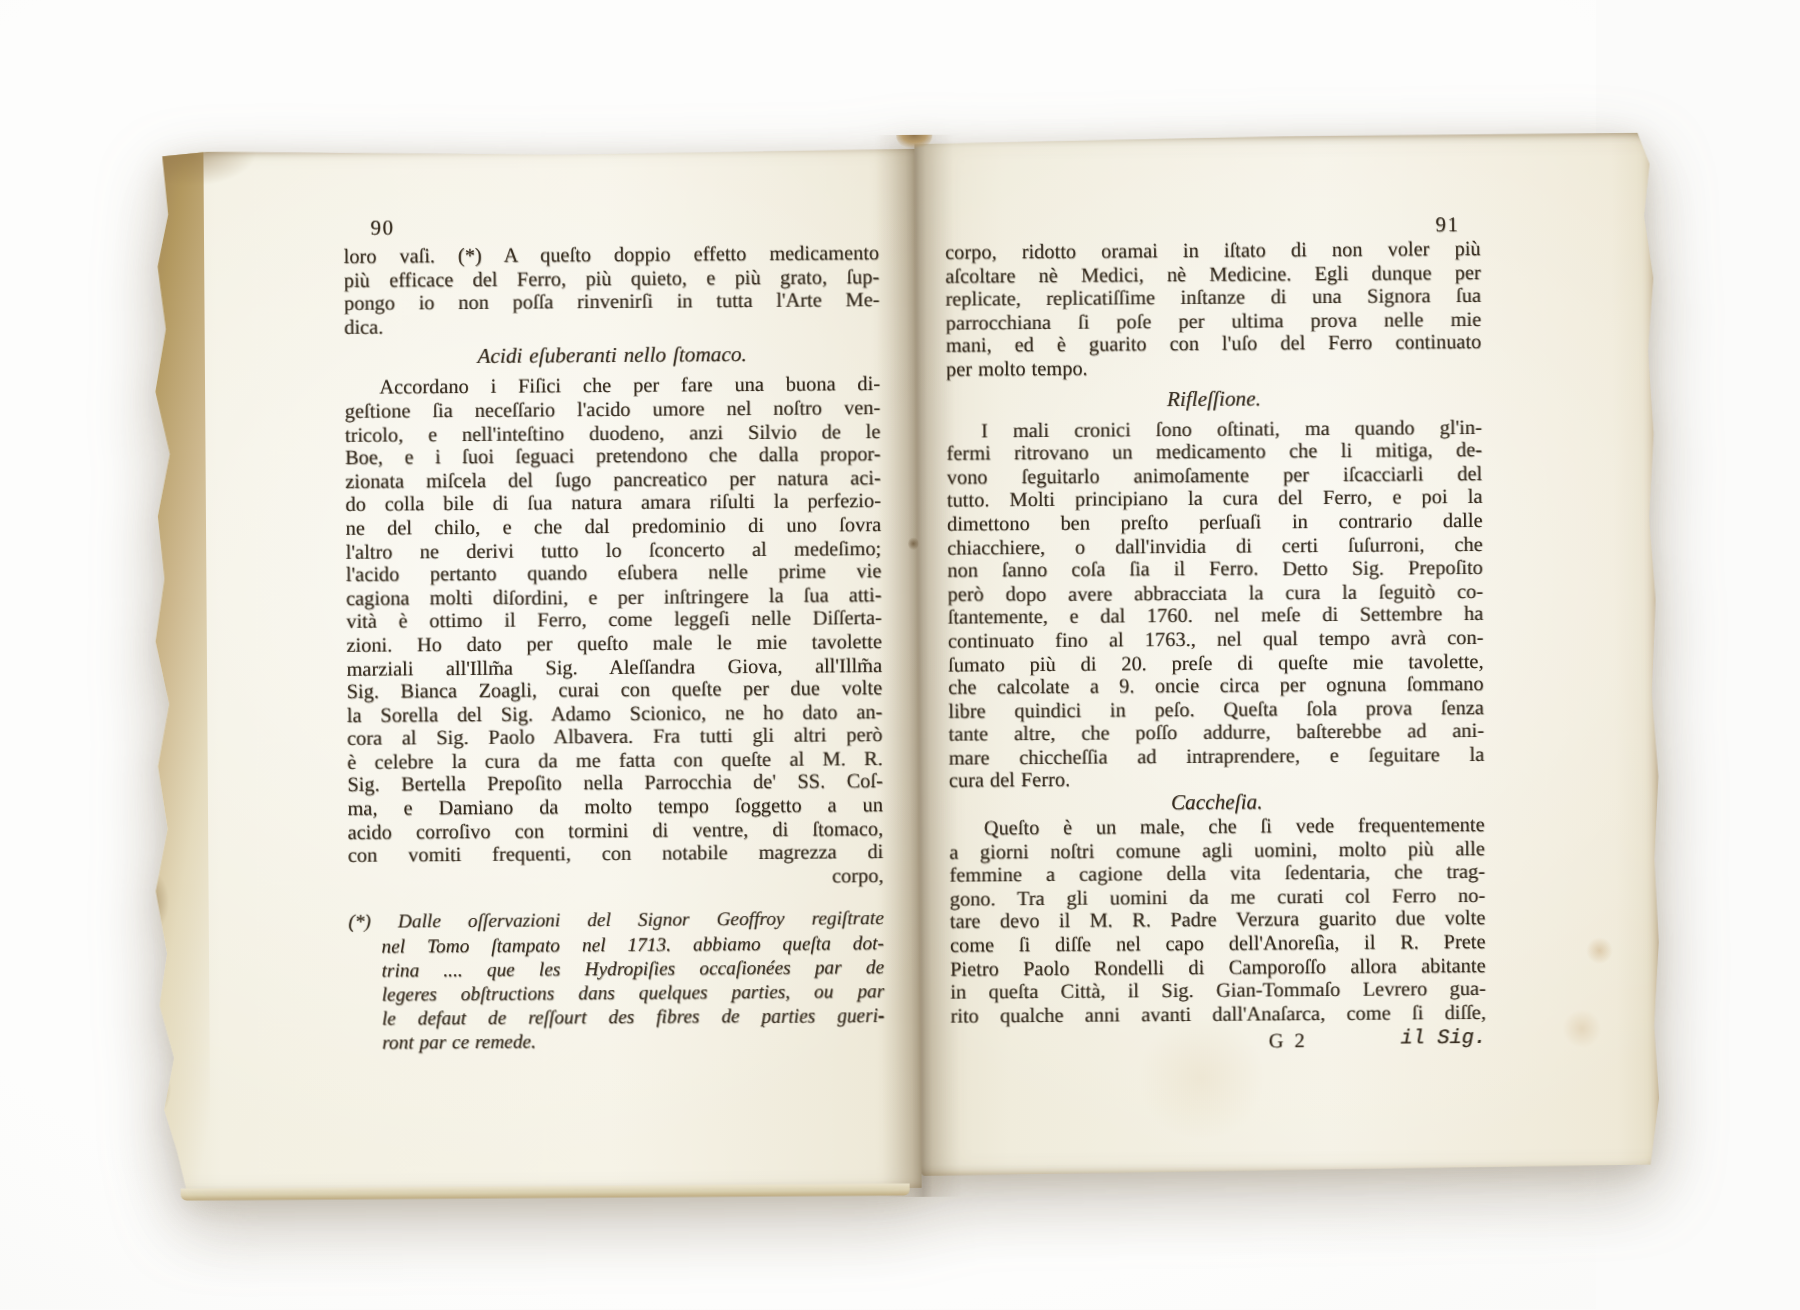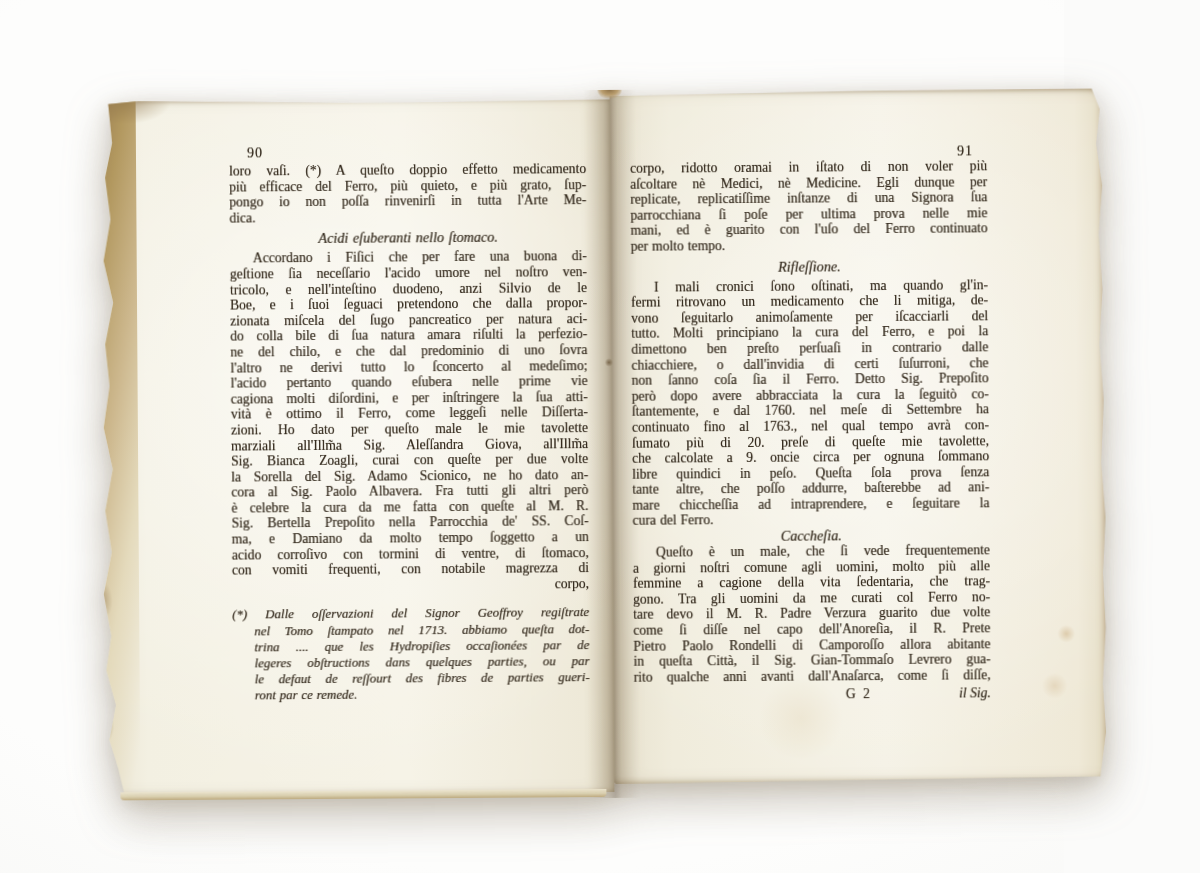--- a/index.html
+++ b/index.html
@@ -121,21 +121,21 @@
   }
   .catchline{
     text-align:right;font-size:13.6px;line-height:15.6px;height:15.6px;
   }
   .footnote{font-style:italic;margin-top:13px;}
   .footnote .line{font-size:12.9px;line-height:16.1px;height:16.1px;padding-left:22px;}
   .footnote .line:first-child{padding-left:0;}
   .sigline{display:flex;margin-top:3px;font-size:13.6px;line-height:15.6px;height:16px;}
   .sigline .seg{flex:1;}
   .sigline .c{text-align:right;letter-spacing:2px;}
-  .sigline .r{text-align:right;font-style:italic;}
+  .sigline .r{text-align:right;font-style:italic;font-family:Liberation Mono, monospace;}
 </style>
 </head>
 <body>
 
 <div class="stage">
   <div class="book">
 
     <div class="page page-left">
       <div class="deckle"></div>
       <div class="corner-wear"></div>

